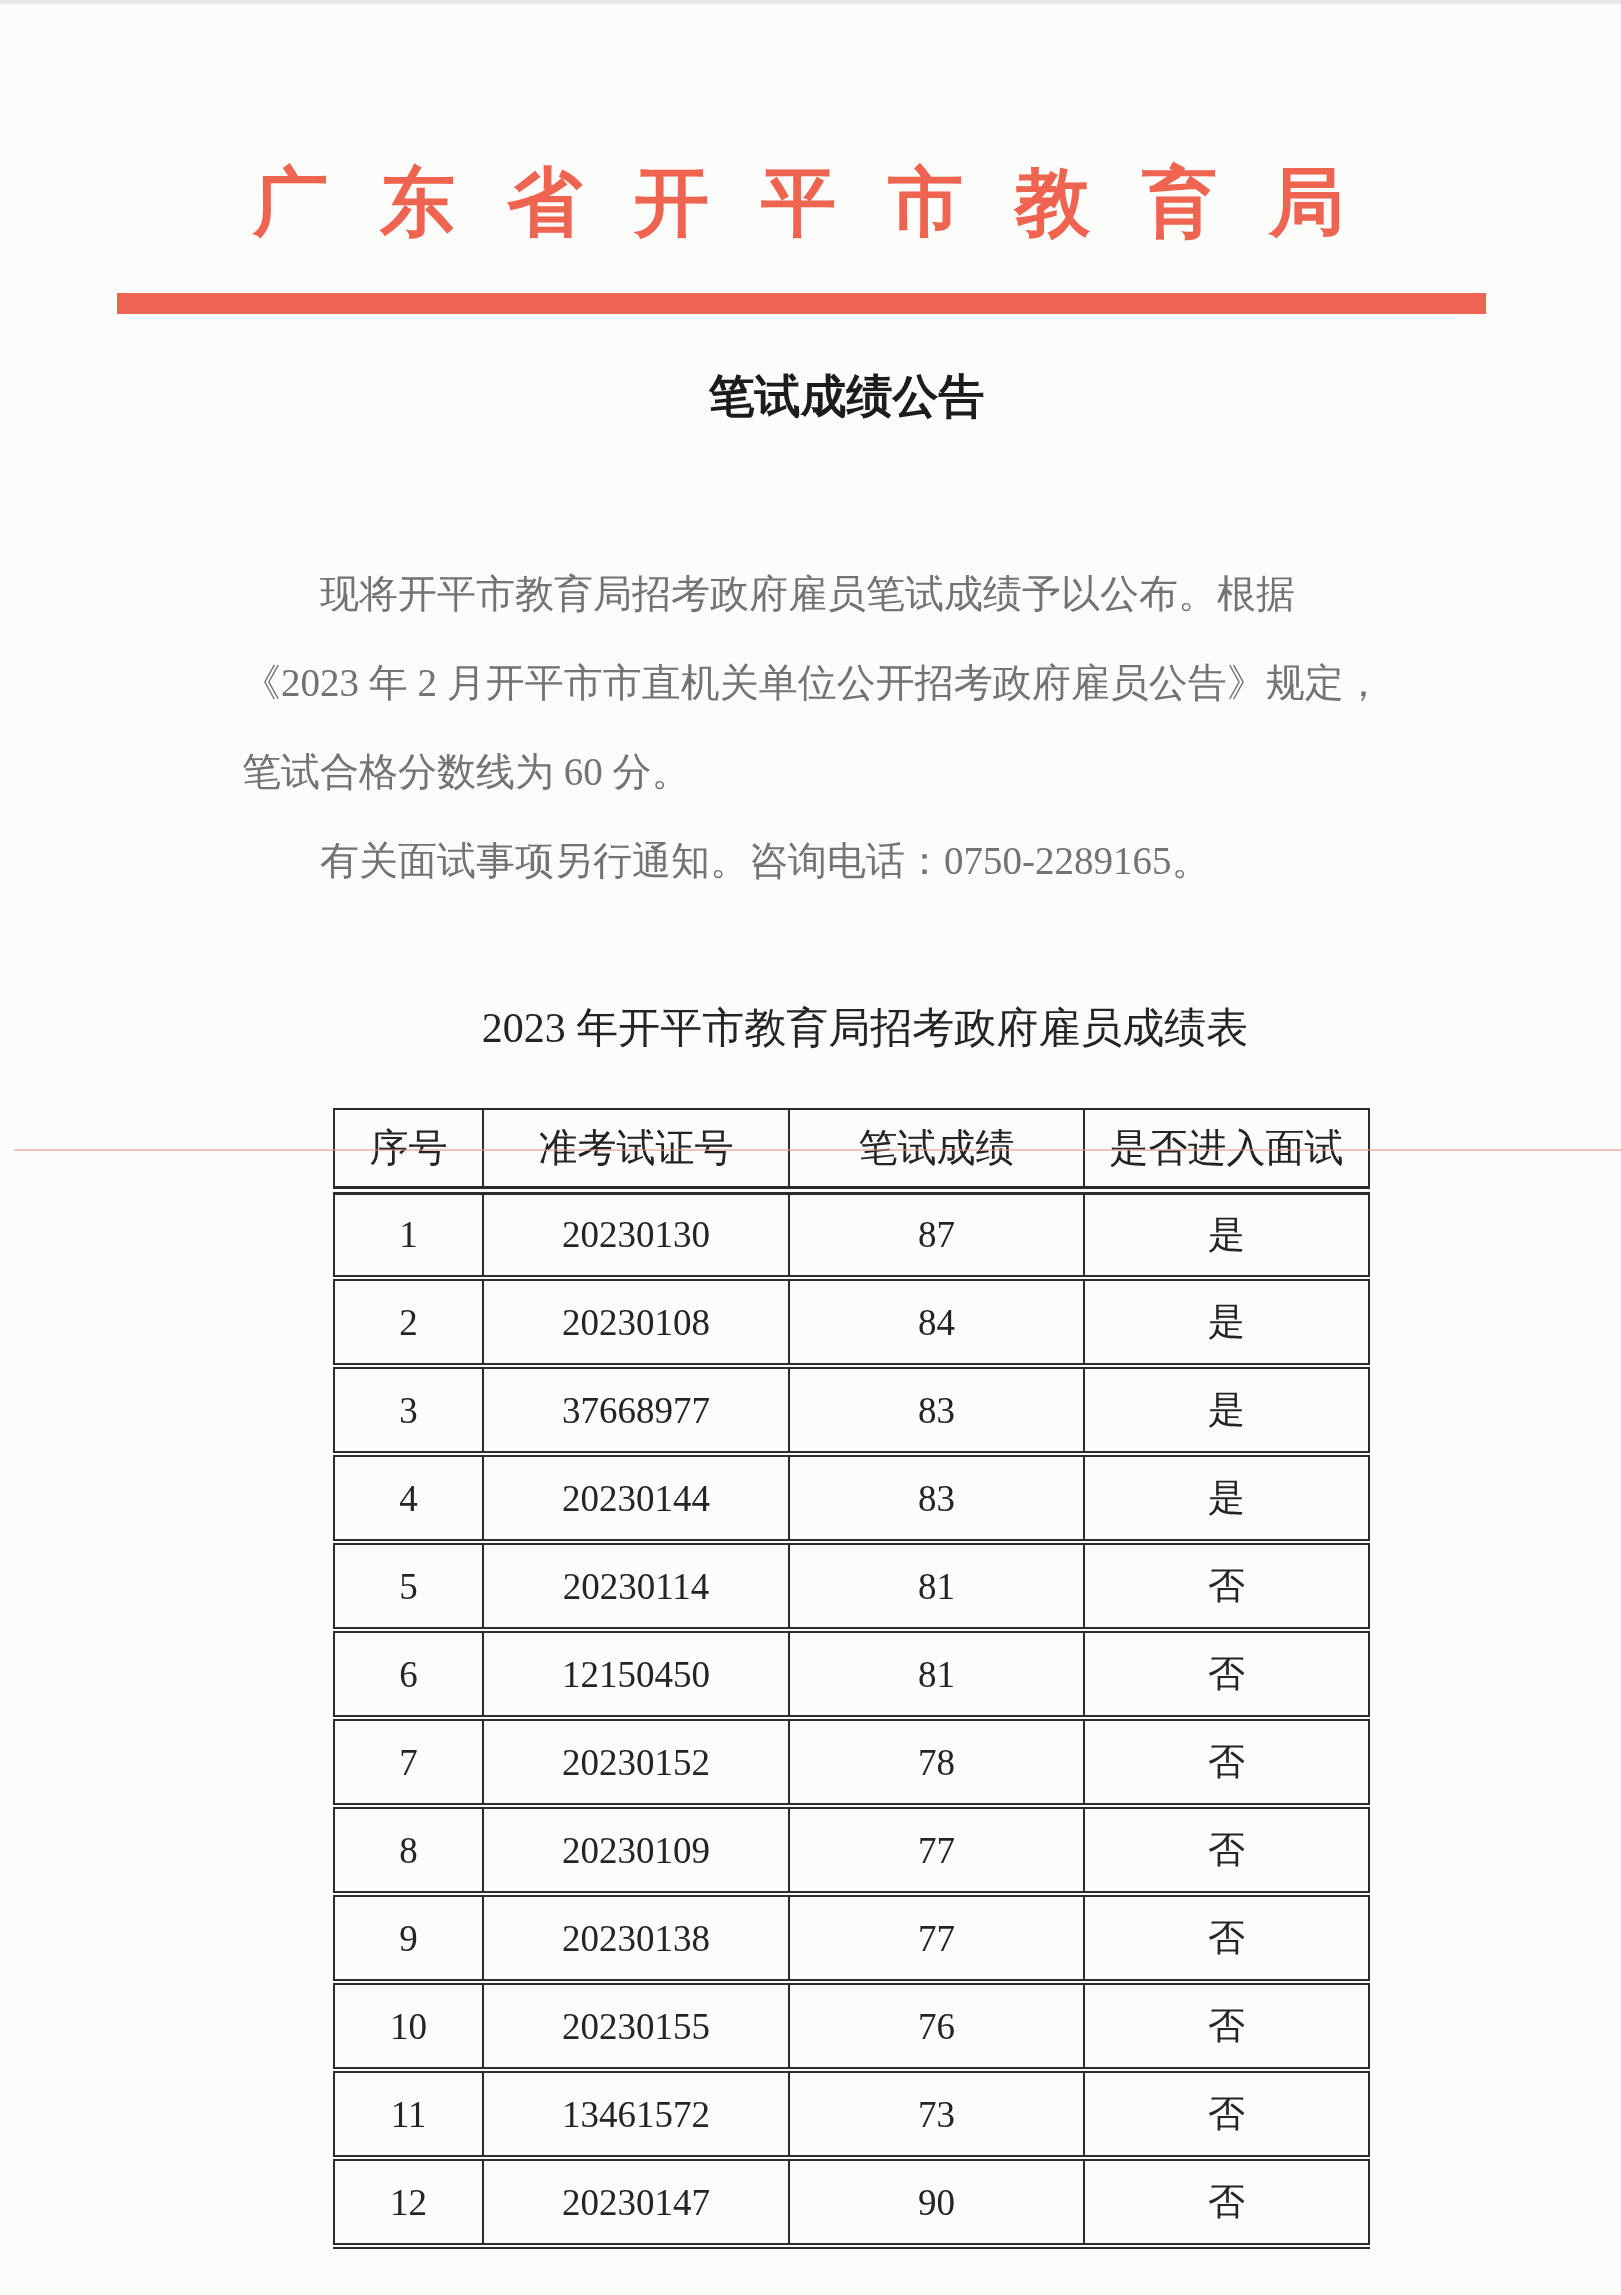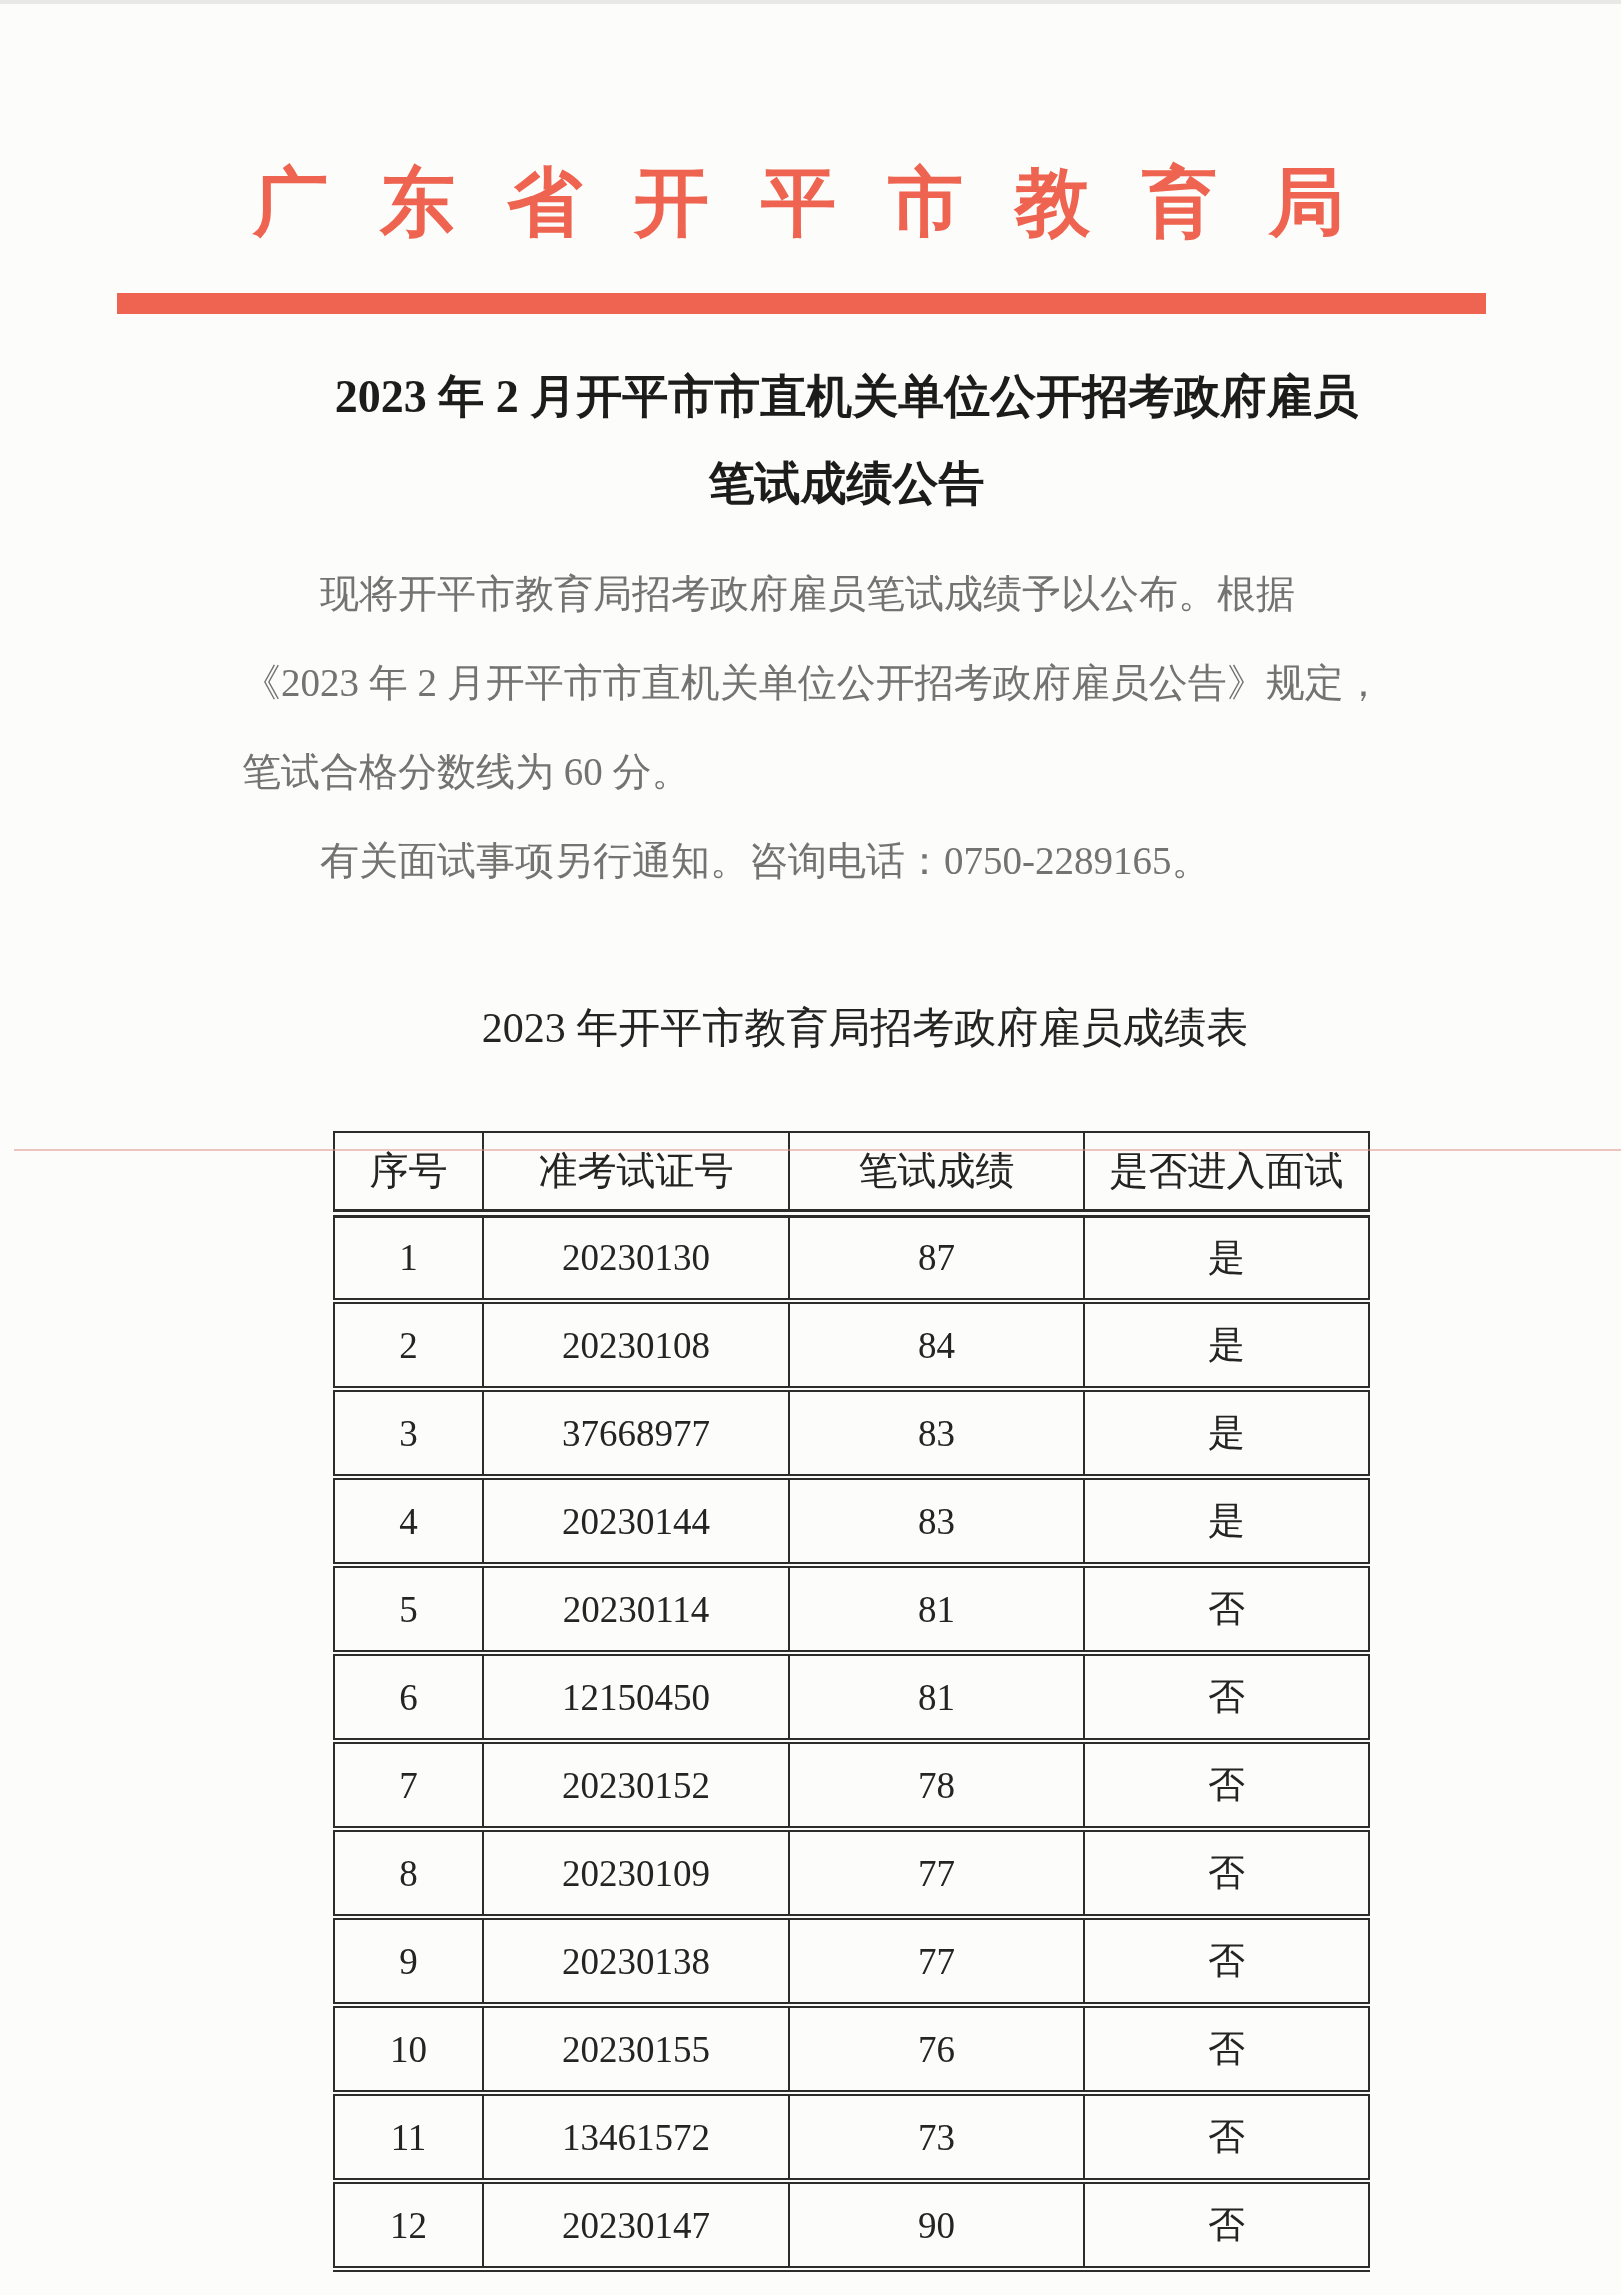--- a/index.html
+++ b/index.html
@@ -58,21 +58,21 @@
   .table-title {
     position:absolute; top:998px; left:348px; width:1034px;
     text-align:center;
     font-size:42px; line-height:53px;
     color:#242422;
     white-space:nowrap;
   }
 
   
   table.score {
-    position:absolute; top:1127px; left:333px;
+    position:absolute; top:1104px; left:333px;
     width:1034px; height:1138px;
     border-collapse:collapse; table-layout:fixed;
     border:2.7px solid var(--border);
     background:transparent;
   }
   table.score th, table.score td {
     border-left:2px solid var(--border);
     border-right:2px solid var(--border);
     text-align:center; vertical-align:middle;
     padding:0;
@@ -95,21 +95,20 @@
 </head>
 <body>
 
 <div class="page">
 
   <div class="letterhead">广东省开平市教育局</div>
 
   <div class="redbar"></div>
 
   <div class="doc-title">
-    <div>2023 年 2 月开平市市直机关单位公开招考政府雇员</div>
     <div>笔试成绩公告</div>
   </div>
 
   <div class="body-text">
     <div class="line indent">现将开平市教育局招考政府雇员笔试成绩予以公布。根据</div>
     <div class="line">《2023 年 2 月开平市市直机关单位公开招考政府雇员公告》规定，</div>
     <div class="line">笔试合格分数线为 60 分。</div>
     <div class="line indent">有关面试事项另行通知。咨询电话：0750-2289165。</div>
   </div>
 

